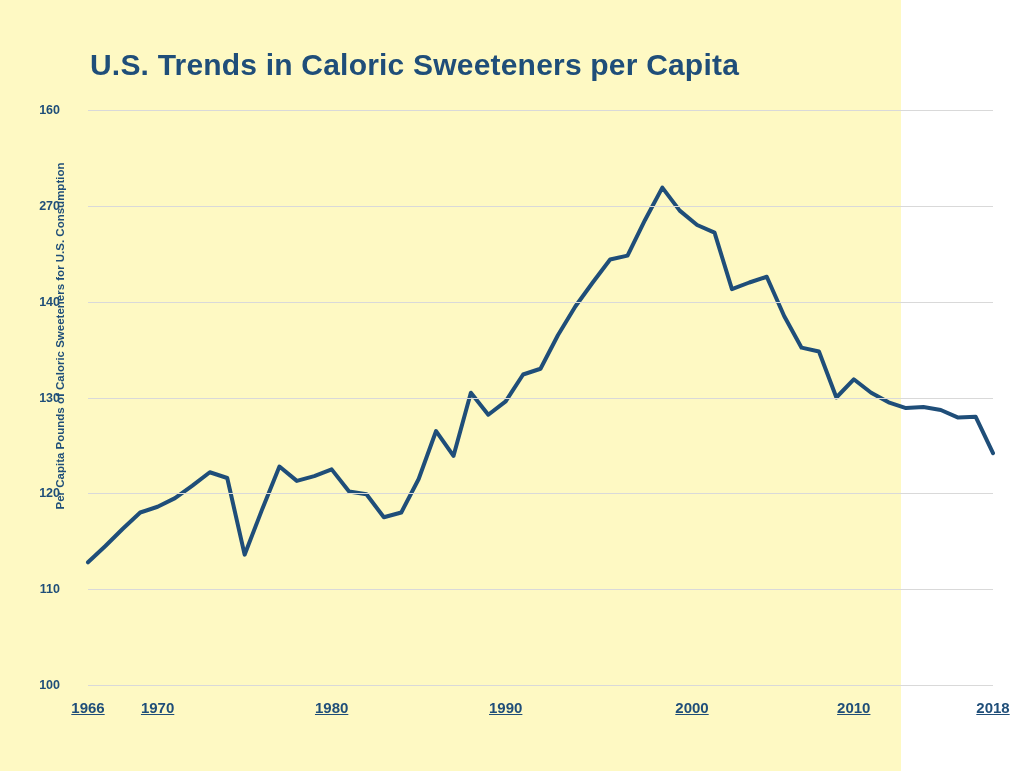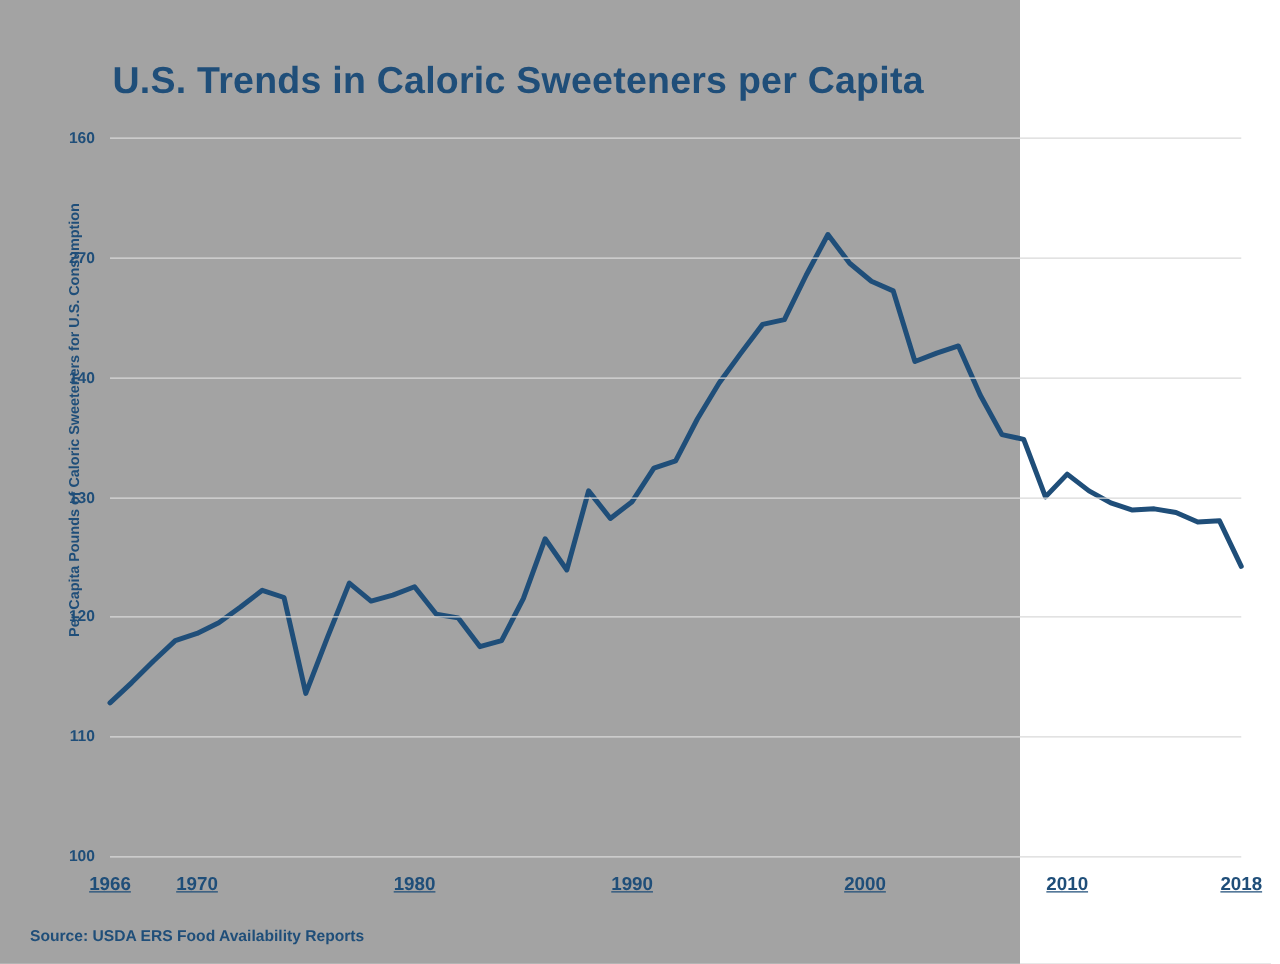--- a/index.html
+++ b/index.html
@@ -8,23 +8,23 @@
   }
   body {
     width: 1024px;
     height: 771px;
     background: #ffffff;
     font-family: "Liberation Sans", sans-serif;
     overflow: hidden;
   }
   .page {
     position: relative;
-    width: 816px;
+    width: 901px;
     height: 771px;
-    background: #a3a3a3;
+    background: #fef9c3;
   }
   .chart-title {
     position: absolute;
     left: 90px;
     top: 48px;
     font-size: 30px;
     font-weight: bold;
     color: #1f4e79;
     letter-spacing: 0.2px;
   }
@@ -49,21 +49,21 @@
   .gridline {
     position: absolute;
     left: 0;
     width: 100%;
     height: 1px;
     background: #d9d9d9;
   }
   .y-tick-label {
     position: absolute;
     right: 100%;
-    margin-right: 12px;
+    margin-right: 28px;
     transform: translateY(-50%);
     font-size: 12.5px;
     color: #1f4e79;
     font-weight: bold;
     white-space: nowrap;
   }
   .x-tick-label {
     position: absolute;
     top: 100%;
     margin-top: 14px;
@@ -120,15 +120,14 @@
       <div class="y-tick-label" style="top: 0px;">160</div>
       <div class="x-tick-label" style="left: 0px;">1966</div>
       <div class="x-tick-label" style="left: 69.6154px;">1970</div>
       <div class="x-tick-label" style="left: 243.654px;">1980</div>
       <div class="x-tick-label" style="left: 417.692px;">1990</div>
       <div class="x-tick-label" style="left: 604px;">2000</div>
       <div class="x-tick-label" style="left: 765.769px;">2010</div>
       <div class="x-tick-label" style="left: 905px;">2018</div>
     </div>
 
-  <div class="source-note">Source: USDA ERS Food Availability Reports</div>
 
 </div>
 
 </body></html>

